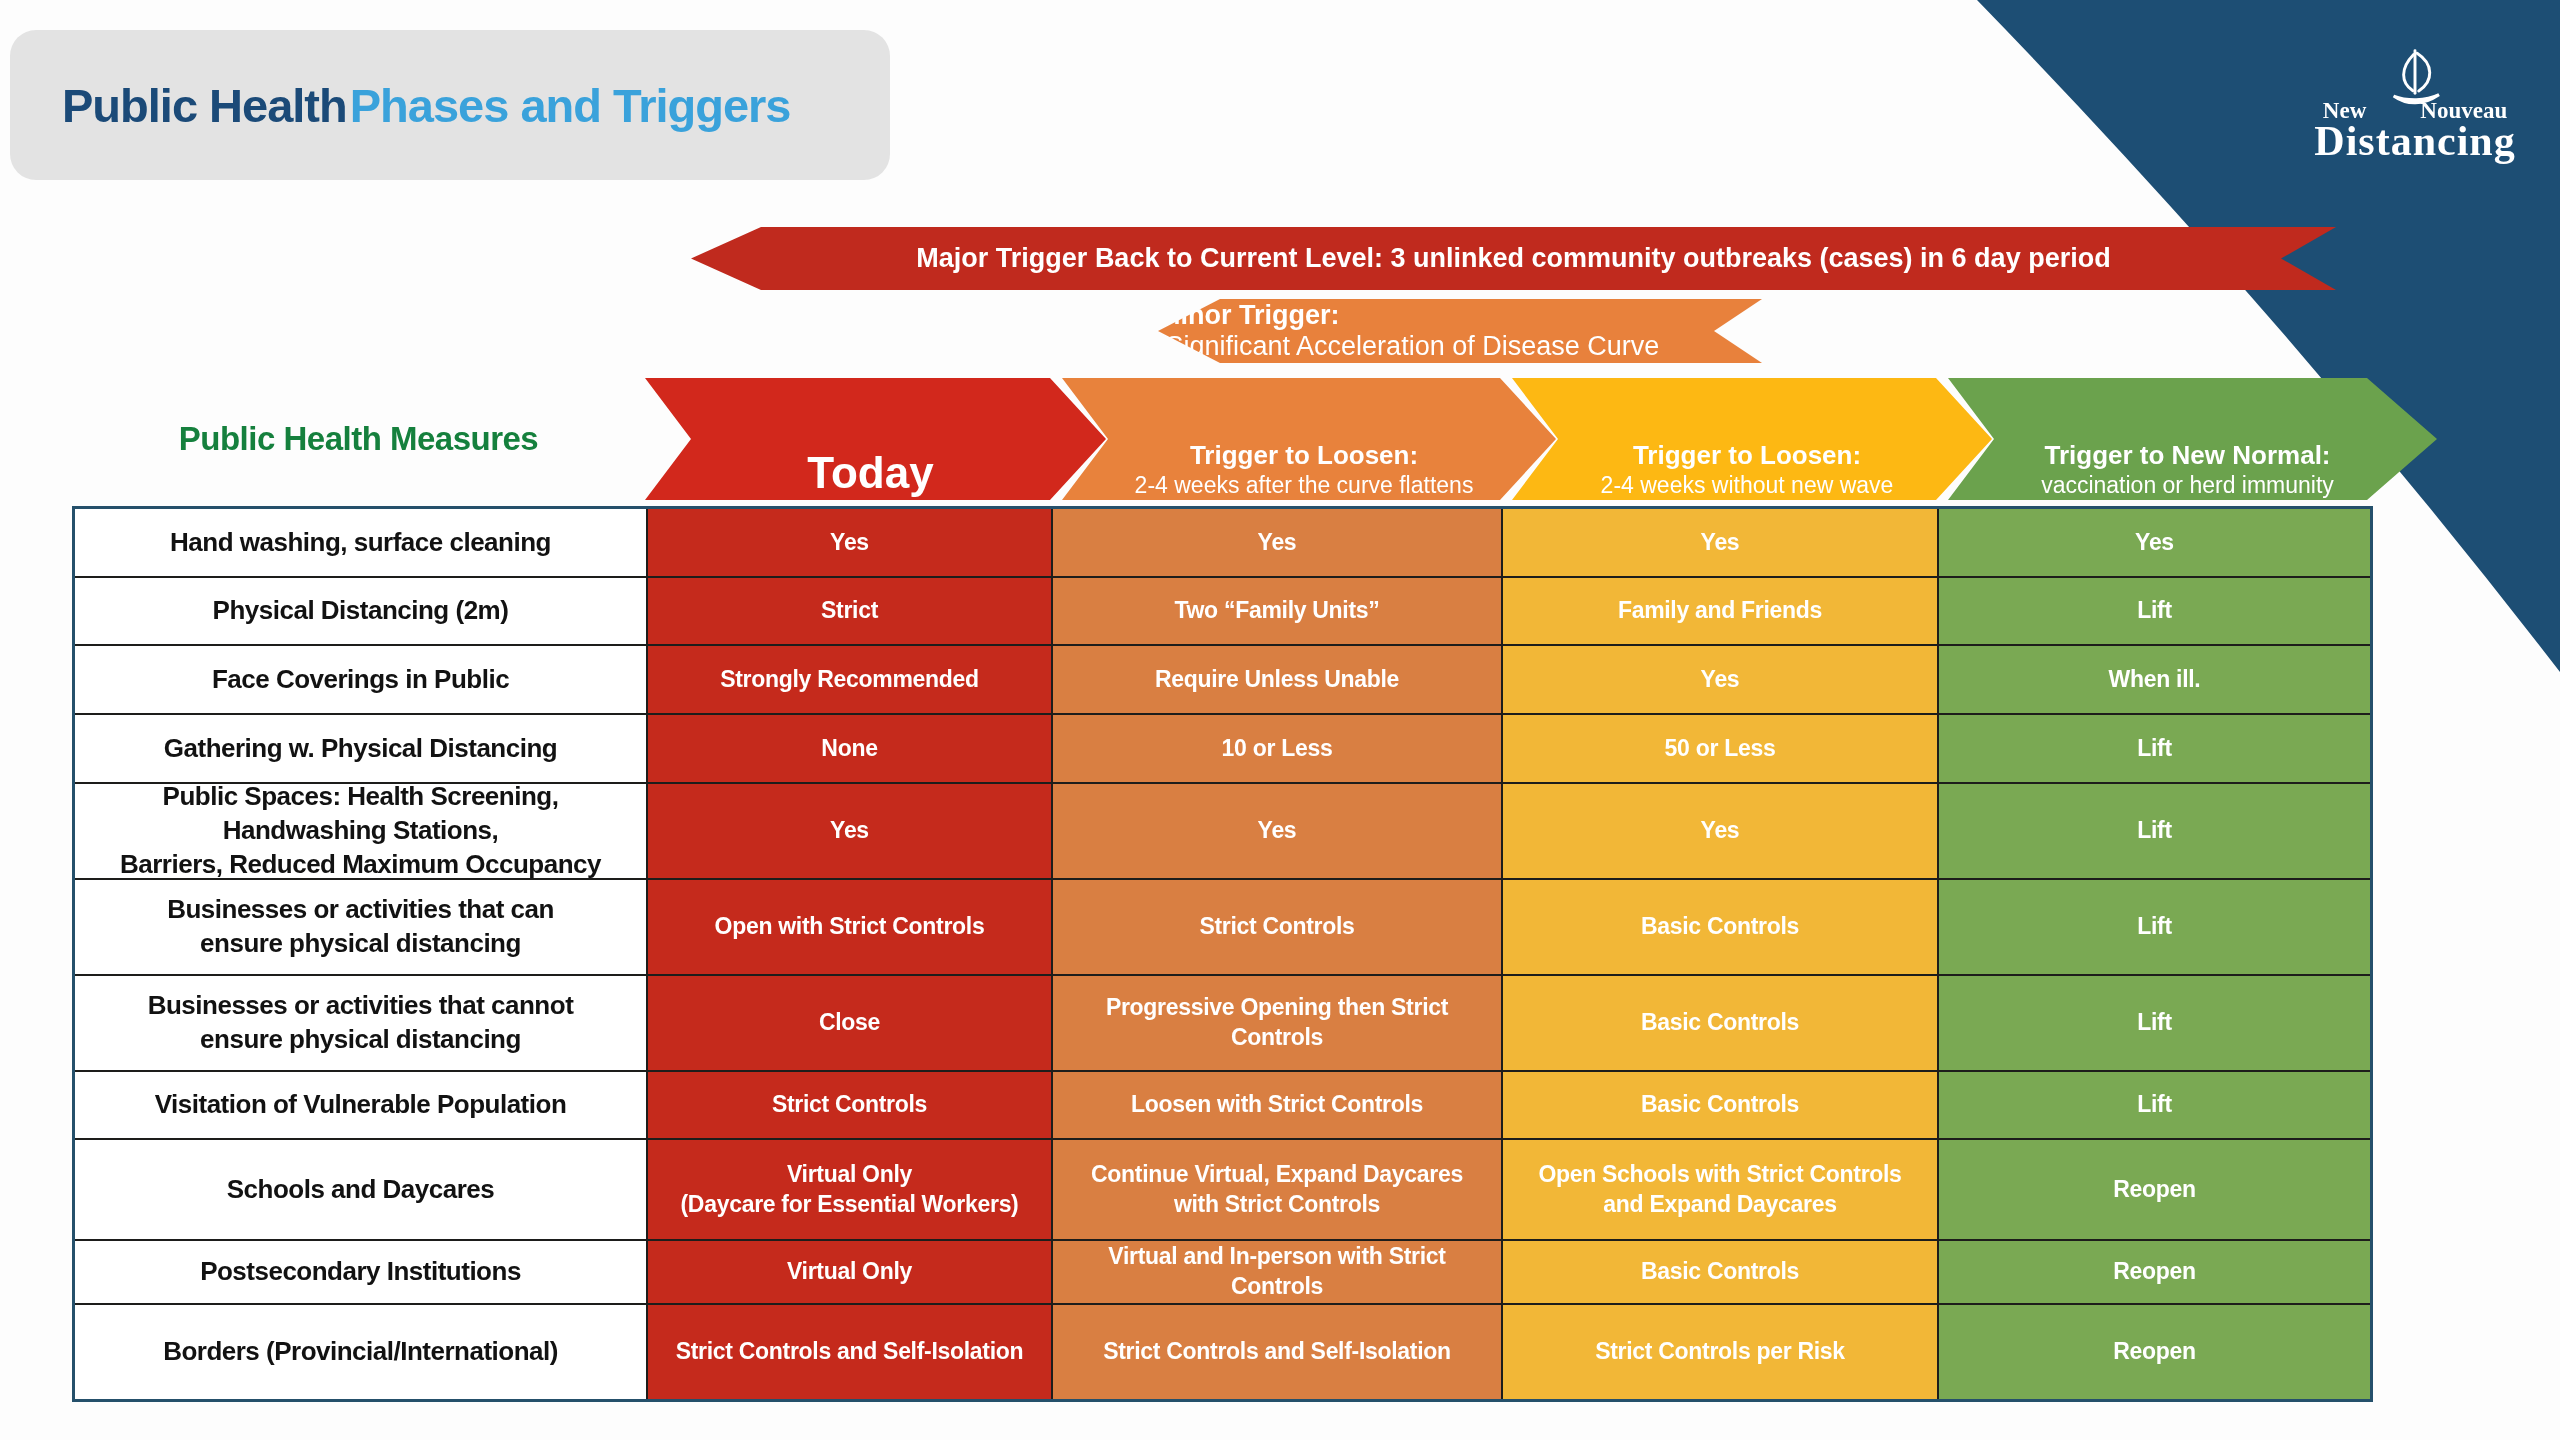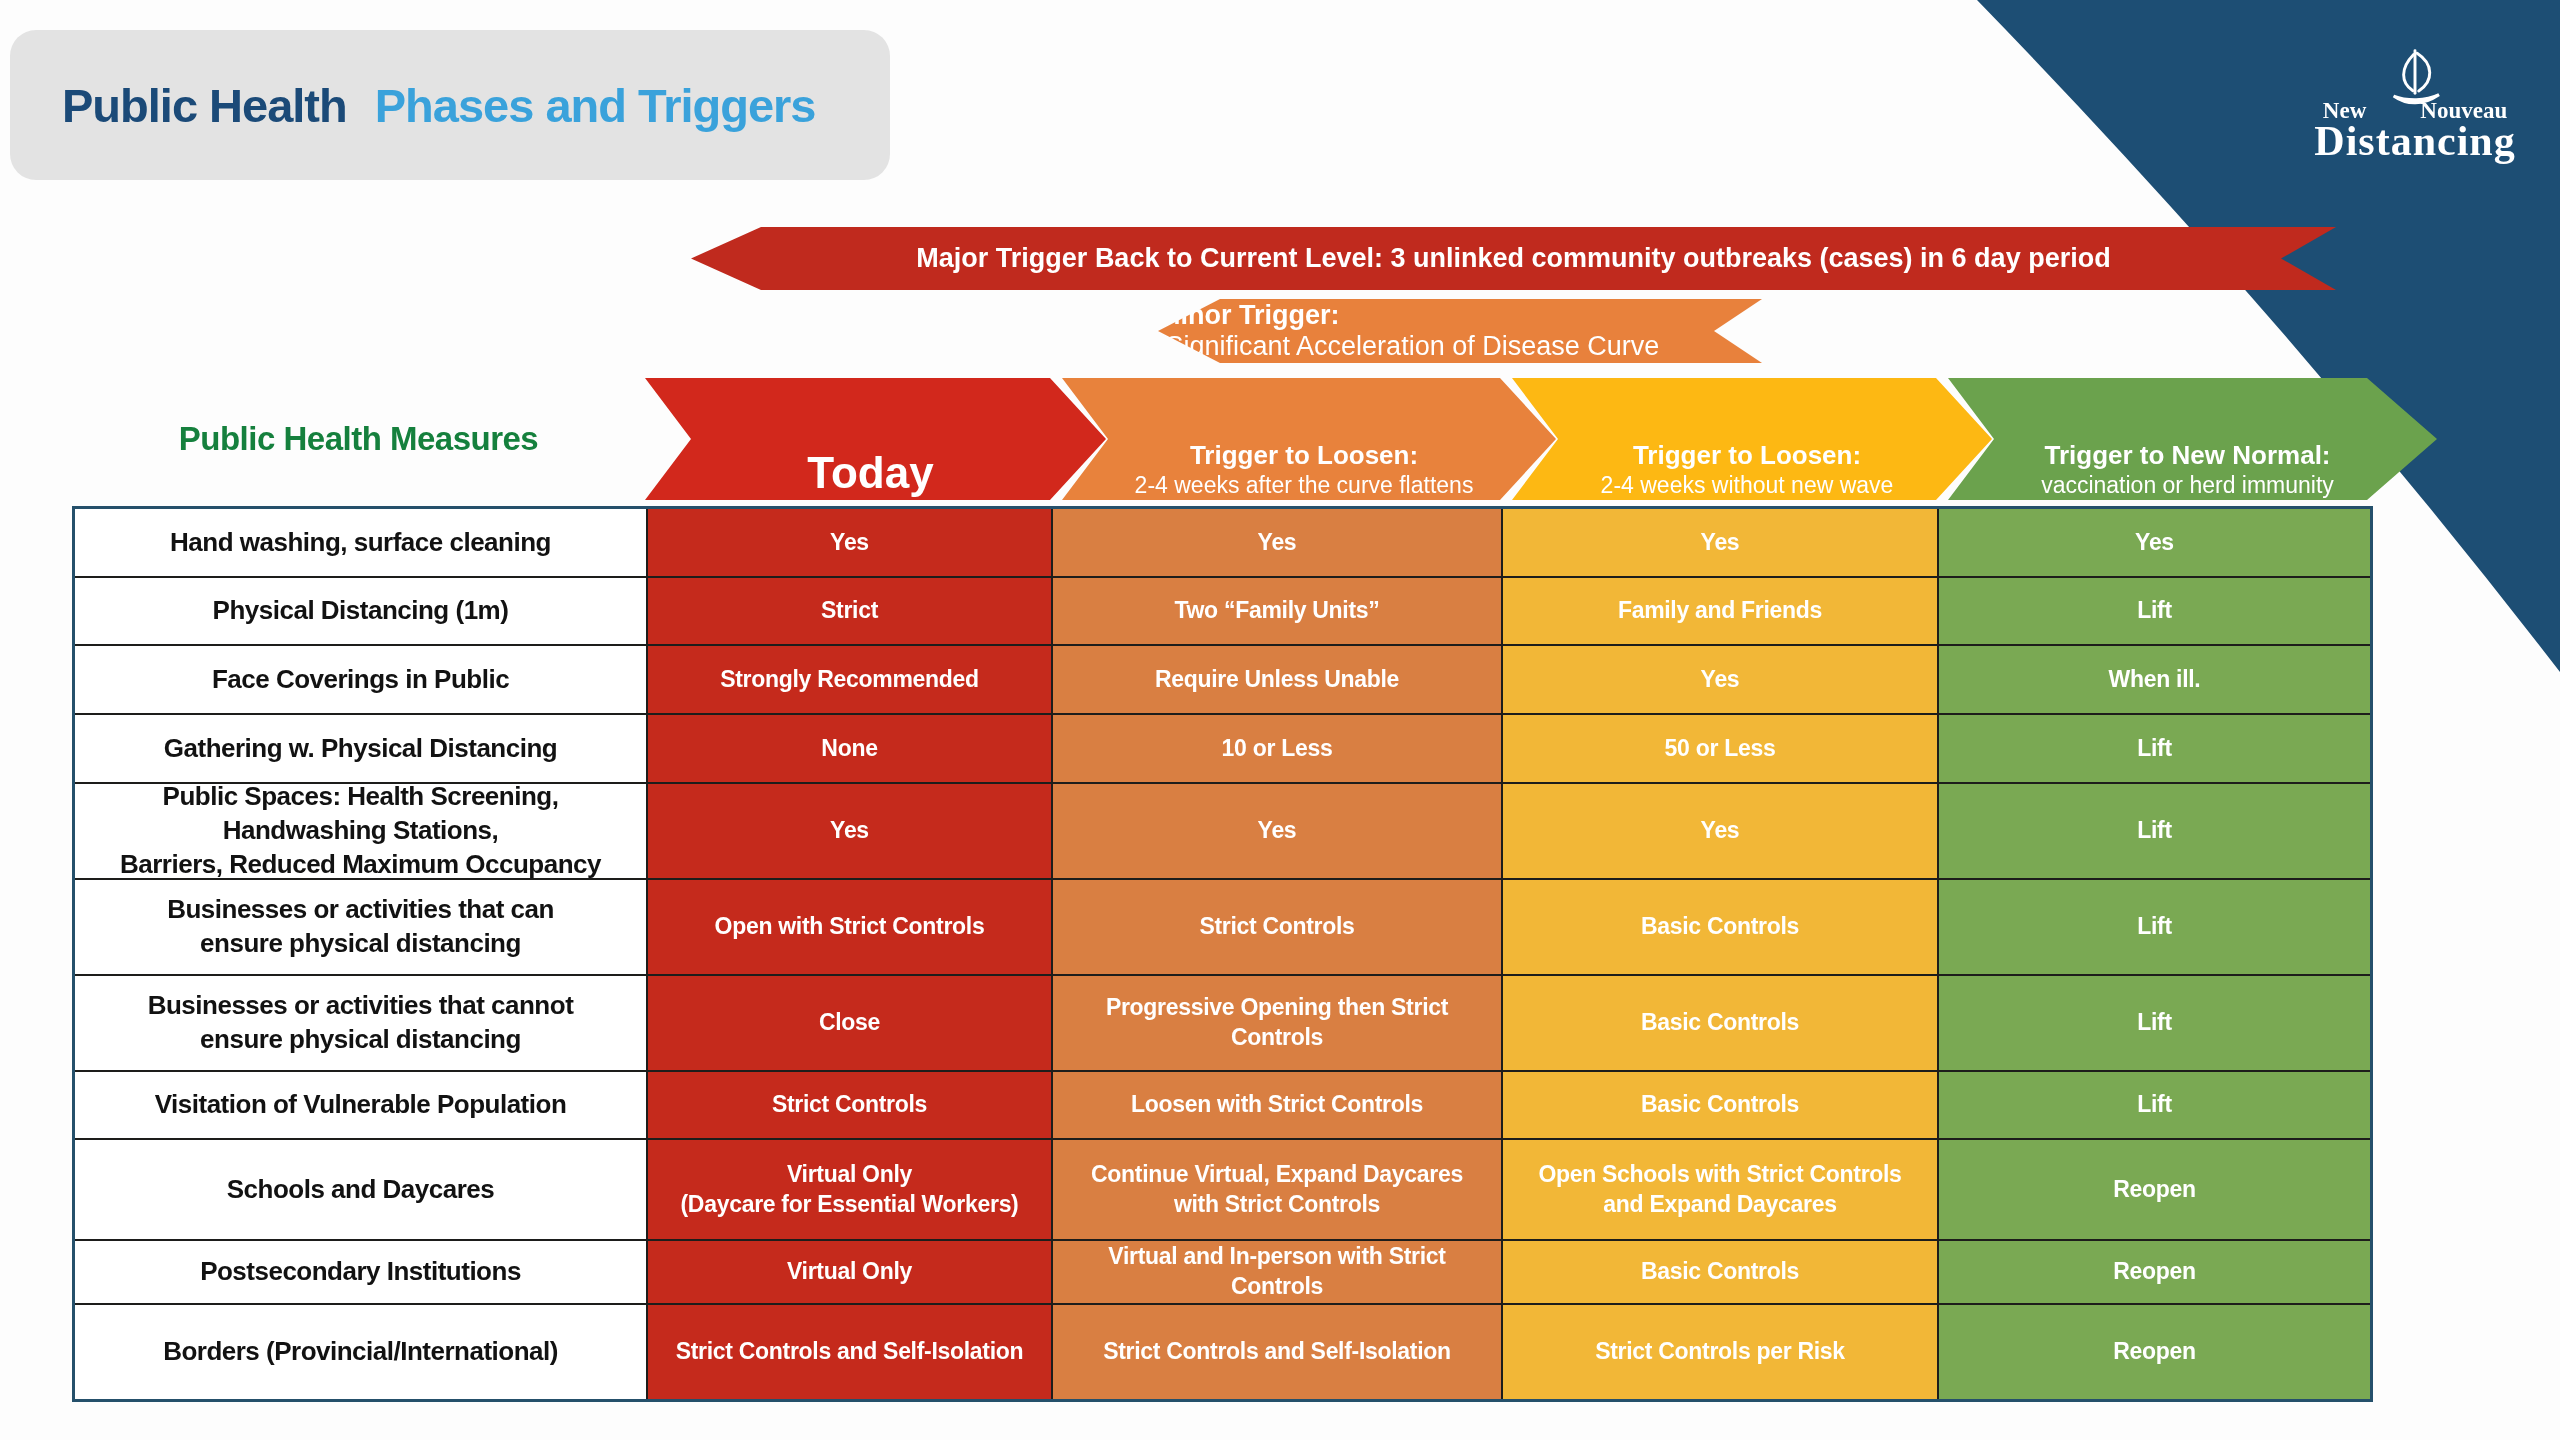--- a/index.html
+++ b/index.html
@@ -77,21 +77,21 @@
       <path d="M4 19.5 C 9 23 15 23 21 19 C 16 21.4 9 21.4 4 19.5 Z" fill="#ffffff"></path>
     </svg>
     <div class="logo-row">
       <span>New</span>
       <span>Nouveau</span>
     </div>
     <div class="logo-brunswick">Distancing</div>
   </div>
 
   <div class="title-card">
-    <h1><span class="t1">Public Health</span><span class="t2" style="margin-left:28px;">Phases and Triggers</span></h1>
+    <h1><span class="t1">Public Health</span><span class="t2" style="margin-left:3px;">Phases and Triggers</span></h1>
   </div>
 
   <div class="banner banner-major">
     <span><b>Major Trigger Back to Current Level:</b><span class="rest"> 3 unlinked community outbreaks (cases) in 6 day period</span></span>
   </div>
   <div class="banner banner-minor">
     <span><b>Minor Trigger:</b><span class="rest"> Significant Acceleration of Disease Curve</span></span>
   </div>
 
   <div class="header-row">
@@ -112,21 +112,21 @@
         <div class="a-sub">vaccination or herd immunity</div>
       </div>
     </div>
 
   <div class="grid">
       <div class="cell measure row0">Hand washing, surface cleaning</div>
       <div class="cell c0 row0">Yes</div>
       <div class="cell c1 row0">Yes</div>
       <div class="cell c2 row0">Yes</div>
       <div class="cell c3 row0 lastcol">Yes</div>
-      <div class="cell measure">Physical Distancing (1m)</div>
+      <div class="cell measure">Physical Distancing (2m)</div>
       <div class="cell c0">Strict</div>
       <div class="cell c1">Two “Family Units”</div>
       <div class="cell c2">Family and Friends</div>
       <div class="cell c3 lastcol">Lift</div>
       <div class="cell measure">Face Coverings in Public</div>
       <div class="cell c0">Strongly Recommended</div>
       <div class="cell c1">Require Unless Unable</div>
       <div class="cell c2">Yes</div>
       <div class="cell c3 lastcol">When ill.</div>
       <div class="cell measure">Gathering w. Physical Distancing</div>

